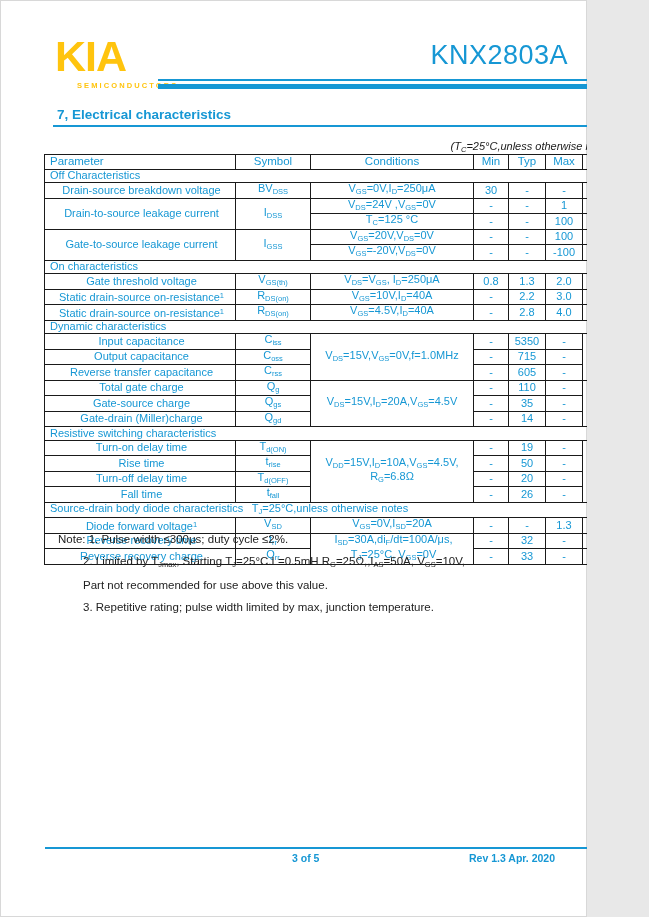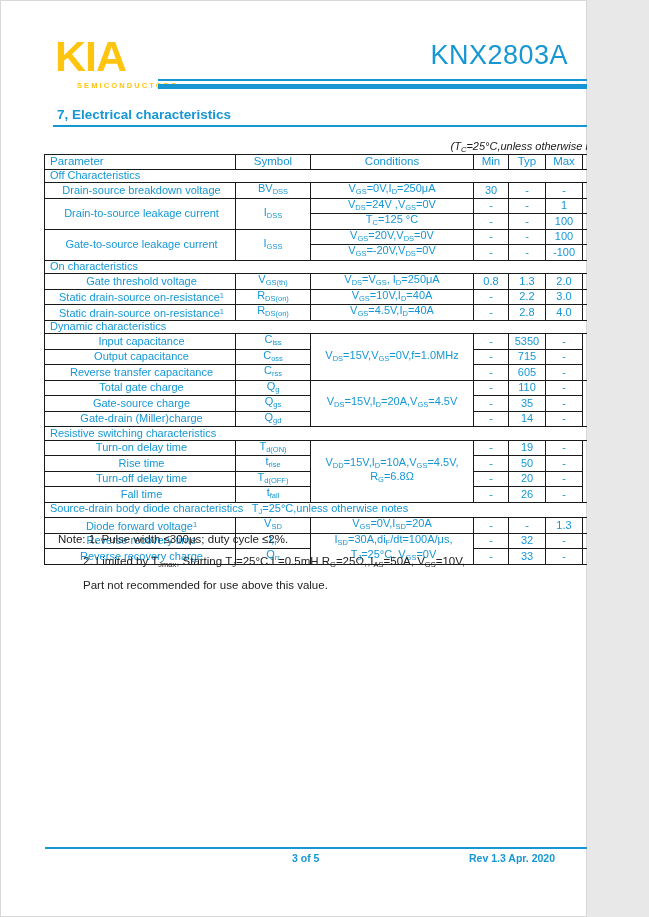--- a/index.html
+++ b/index.html
@@ -66,19 +66,20 @@
       <col style="width:191px"><col style="width:75px"><col style="width:163px">
       <col style="width:35px"><col style="width:37px"><col style="width:37px"><col style="width:34px">
     </colgroup>
     <tbody><tr><th>Parameter</th><th>Symbol</th><th>Conditions</th><th>Min</th><th>Typ</th><th>Max</th><th>Unit</th></tr><tr><td colspan="7" class="sec">Off Characteristics</td></tr><tr><td class="al">Drain-source breakdown voltage</td><td>BV<sub>DSS</sub></td><td>V<sub>GS</sub>=0V,I<sub>D</sub>=250μA</td><td>30</td><td>-</td><td>-</td><td>V</td></tr><tr><td rowspan="2" class="al">Drain-to-source leakage current</td><td rowspan="2">I<sub>DSS</sub></td><td>V<sub>DS</sub>=24V ,V<sub>GS</sub>=0V</td><td>-</td><td>-</td><td>1</td><td>μA</td></tr><tr><td>T<sub>C</sub>=125 °C</td><td>-</td><td>-</td><td>100</td><td>μA</td></tr><tr><td rowspan="2" class="al">Gate-to-source leakage current</td><td rowspan="2">I<sub>GSS</sub></td><td>V<sub>GS</sub>=20V,V<sub>DS</sub>=0V</td><td>-</td><td>-</td><td>100</td><td>nA</td></tr><tr><td>V<sub>GS</sub>=-20V,V<sub>DS</sub>=0V</td><td>-</td><td>-</td><td>-100</td><td>nA</td></tr><tr><td colspan="7" class="sec">On characteristics</td></tr><tr><td class="al">Gate threshold voltage</td><td>V<sub>GS(th)</sub></td><td>V<sub>DS</sub>=V<sub>GS</sub>, I<sub>D</sub>=250μA</td><td>0.8</td><td>1.3</td><td>2.0</td><td>V</td></tr><tr><td class="al">Static drain-source on-resistance<sup>1</sup></td><td>R<sub>DS(on)</sub></td><td>V<sub>GS</sub>=10V,I<sub>D</sub>=40A</td><td>-</td><td>2.2</td><td>3.0</td><td>mΩ</td></tr><tr><td class="al">Static drain-source on-resistance<sup>1</sup></td><td>R<sub>DS(on)</sub></td><td>V<sub>GS</sub>=4.5V,I<sub>D</sub>=40A</td><td>-</td><td>2.8</td><td>4.0</td><td>mΩ</td></tr><tr><td colspan="7" class="sec">Dynamic characteristics</td></tr><tr><td class="al">Input capacitance</td><td>C<sub>iss</sub></td><td rowspan="3">V<sub>DS</sub>=15V,V<sub>GS</sub>=0V,f=1.0MHz</td><td>-</td><td>5350</td><td>-</td><td rowspan="3">pF</td></tr><tr><td class="al">Output capacitance</td><td>C<sub>oss</sub></td><td>-</td><td>715</td><td>-</td></tr><tr><td class="al">Reverse transfer capacitance</td><td>C<sub>rss</sub></td><td>-</td><td>605</td><td>-</td></tr><tr><td class="al">Total gate charge</td><td>Q<sub>g</sub></td><td rowspan="3">V<sub>DS</sub>=15V,I<sub>D</sub>=20A,V<sub>GS</sub>=4.5V</td><td>-</td><td>110</td><td>-</td><td rowspan="3">nC</td></tr><tr><td class="al">Gate-source charge</td><td>Q<sub>gs</sub></td><td>-</td><td>35</td><td>-</td></tr><tr><td class="al">Gate-drain (Miller)charge</td><td>Q<sub>gd</sub></td><td>-</td><td>14</td><td>-</td></tr><tr><td colspan="7" class="sec">Resistive switching characteristics</td></tr><tr><td class="al">Turn-on delay time</td><td>T<sub>d(ON)</sub></td><td rowspan="4">V<sub>DD</sub>=15V,I<sub>D</sub>=10A,V<sub>GS</sub>=4.5V,<br>R<sub>G</sub>=6.8Ω</td><td>-</td><td>19</td><td>-</td><td rowspan="4">nS</td></tr><tr><td class="al">Rise time</td><td>t<sub>rise</sub></td><td>-</td><td>50</td><td>-</td></tr><tr><td class="al">Turn-off delay time</td><td>T<sub>d(OFF)</sub></td><td>-</td><td>20</td><td>-</td></tr><tr><td class="al">Fall time</td><td>t<sub>fall</sub></td><td>-</td><td>26</td><td>-</td></tr><tr><td colspan="7" class="sec">Source-drain body diode characteristics  T<sub>J</sub>=25°C,unless otherwise notes</td></tr><tr><td class="al">Diode forward voltage<sup>1</sup></td><td>V<sub>SD</sub></td><td>V<sub>GS</sub>=0V,I<sub>SD</sub>=20A</td><td>-</td><td>-</td><td>1.3</td><td>V</td></tr><tr><td class="al">Reverse recovery time</td><td>t<sub>rr</sub></td><td rowspan="2" class="al">I<sub>SD</sub>=30A,di<sub>F</sub>/dt=100A/μs,<br>T<sub>J</sub>=25°C, V<sub>GS</sub>=0V</td><td>-</td><td>32</td><td>-</td><td>ns</td></tr><tr><td class="al">Reverse recovery charge</td><td>Q<sub>rr</sub></td><td>-</td><td>33</td><td>-</td><td>nC</td></tr></tbody>
   </table>
 
   <div class="notes">
     <p>Note: 1. Pulse width ≤300μs; duty cycle ≤2%.</p>
     <p class="ind">2. Limited by T<sub>Jmax</sub>, Starting T<sub>J</sub>=25°C.L=0.5mH R<sub>G</sub>=25Ω,,I<sub>AS</sub>=50A, V<sub>GS</sub>=10V,</p>
     <p class="ind">Part not recommended for use above this value.</p>
+    <p class="ind">3. Repetitive rating; pulse width limited by max, junction temperature.</p>
   </div>
 
   <div class="footer-rule"></div>
   <div class="page-num">3 of 5</div>
   <div class="rev">Rev 1.3 Apr. 2020</div>
 
 </div>
 
 </body></html>

